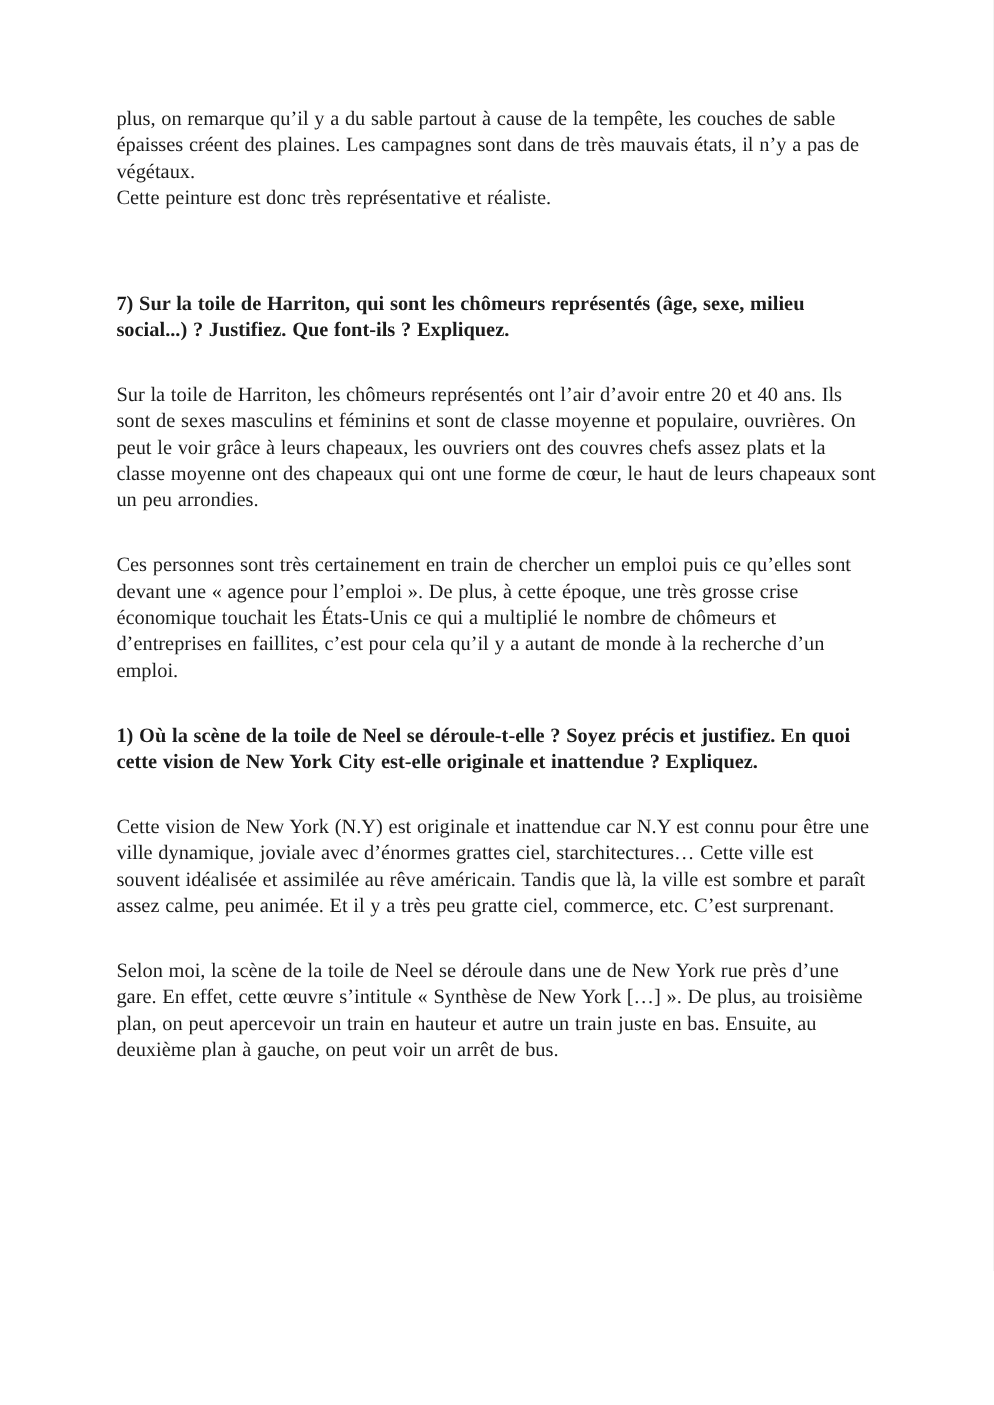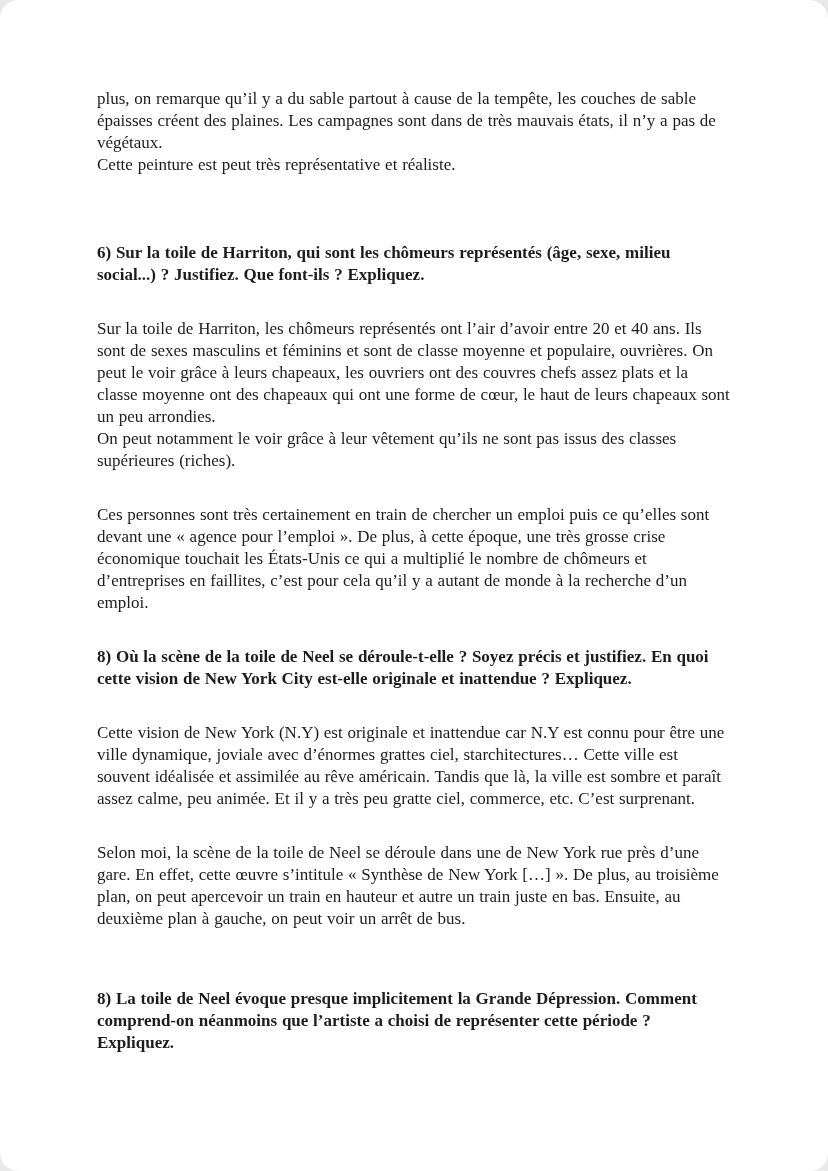--- a/index.html
+++ b/index.html
@@ -1,15 +1,15 @@
 <!DOCTYPE html>
 <html lang="fr"><head>
 <meta charset="utf-8">
 <style>
-  * { margin: 0; padding: 0; box-sizing: border-box; border-radius: 18px; }
+  * { margin: 0; padding: 0; box-sizing: border-box; }
   html, body { background: #e9e9e9; }
   body {
     width: 828px;
     font-family: "Liberation Serif", "DejaVu Serif", serif;
   }
   .page {
     width: 828px;
     height: 1171px;
     background: #ffffff;
     color: #1c1c1c;
@@ -32,31 +32,29 @@
   .mt-q7   { margin-top: 32px; }
   .mt-q8   { margin-top: 58px; }
 </style>
 </head>
 <body>
 
 <div class="page">
 
   <p class="block para">plus, on remarque qu’il y a du sable partout à cause de la tempête, les couches de sable épaisses créent des plaines. Les campagnes sont dans de très mauvais états, il n’y a pas de végétaux.</p>
 
-  <p class="block para">Cette peinture est peut très représentative et réaliste.</p>
+  <p class="block para">Cette peinture est donc très représentative et réaliste.</p>
 
-  <h2 class="block heading mt-q6">6) Sur la toile de Harriton, qui sont les chômeurs représentés (âge, sexe, milieu social...) ? Justifiez. Que font-ils ? Expliquez.</h2>
+  <h2 class="block heading mt-q6">7) Sur la toile de Harriton, qui sont les chômeurs représentés (âge, sexe, milieu social...) ? Justifiez. Que font-ils ? Expliquez.</h2>
 
   <p class="block para mt-line">Sur la toile de Harriton, les chômeurs représentés ont l’air d’avoir entre 20 et 40 ans. Ils sont de sexes masculins et féminins et sont de classe moyenne et populaire, ouvrières. On peut le voir grâce à leurs chapeaux, les ouvriers ont des couvres chefs assez plats et la classe moyenne ont des chapeaux qui ont une forme de cœur, le haut de leurs chapeaux sont un peu arrondies.</p>
 
-  <p class="block para">On peut notamment le voir grâce à leur vêtement qu’ils ne sont pas issus des classes supérieures (riches).</p>
 
   <p class="block para mt-line">Ces personnes sont très certainement en train de chercher un emploi puis ce qu’elles sont devant une « agence pour l’emploi ». De plus, à cette époque, une très grosse crise économique touchait les États-Unis ce qui a multiplié le nombre de chômeurs et d’entreprises en faillites, c’est pour cela qu’il y a autant de monde à la recherche d’un emploi.</p>
 
-  <h2 class="block heading mt-q7">8) Où la scène de la toile de Neel se déroule-t-elle ? Soyez précis et justifiez. En quoi cette vision de New York City est-elle originale et inattendue ? Expliquez.</h2>
+  <h2 class="block heading mt-q7">1) Où la scène de la toile de Neel se déroule-t-elle ? Soyez précis et justifiez. En quoi cette vision de New York City est-elle originale et inattendue ? Expliquez.</h2>
 
   <p class="block para mt-line">Cette vision de New York (N.Y) est originale et inattendue car N.Y est connu pour être une ville dynamique, joviale avec d’énormes grattes ciel, starchitectures… Cette ville est souvent idéalisée et assimilée au rêve américain. Tandis que là, la ville est sombre et paraît assez calme, peu animée. Et il y a très peu gratte ciel, commerce, etc. C’est surprenant.</p>
 
   <p class="block para mt-line">Selon moi, la scène de la toile de Neel se déroule dans une de New York rue près d’une gare. En effet, cette œuvre s’intitule « Synthèse de New York […] ». De plus, au troisième plan, on peut apercevoir un train en hauteur et autre un train juste en bas. Ensuite, au deuxième plan à gauche, on peut voir un arrêt de bus.</p>
 
-  <h2 class="block heading mt-q8">8) La toile de Neel évoque presque implicitement la Grande Dépression. Comment comprend-on néanmoins que l’artiste a choisi de représenter cette période ? Expliquez.</h2>
 
 </div>
 
 </body></html>

